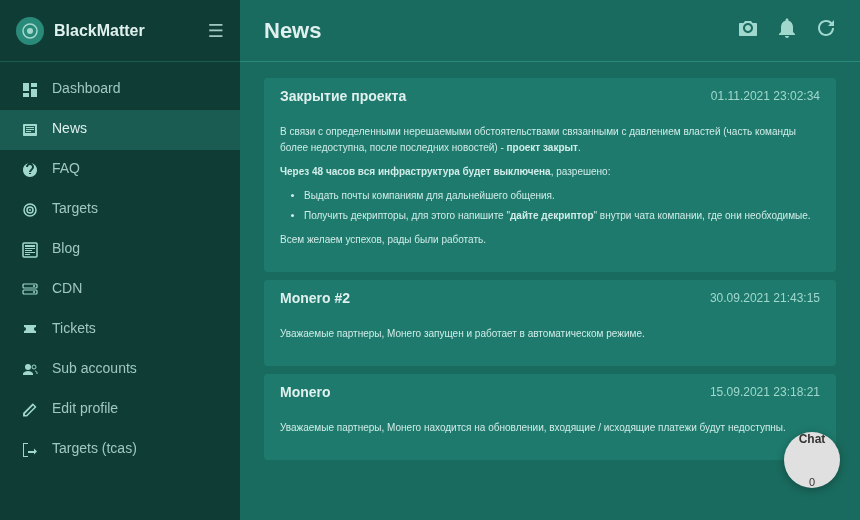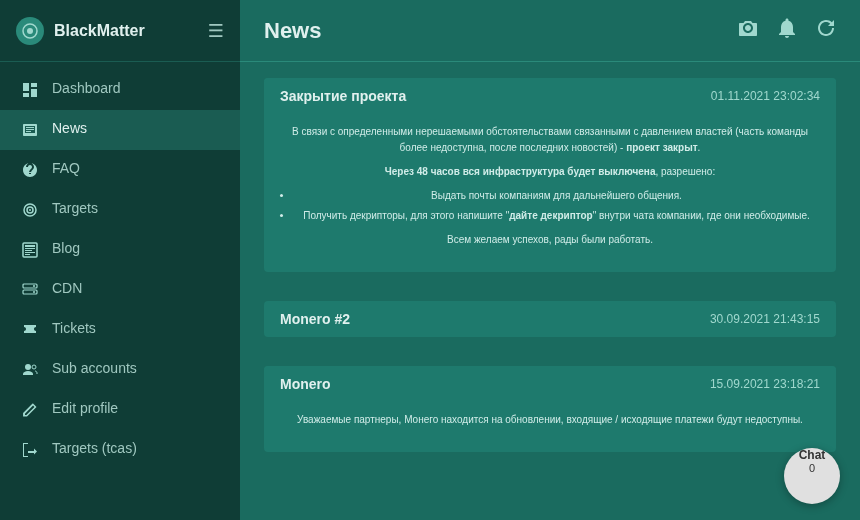--- a/index.html
+++ b/index.html
@@ -123,22 +123,21 @@
       cursor: pointer;
     }
 
     
     .news-content {
       flex: 1;
       overflow-y: auto;
       padding: 16px 24px;
       display: flex;
       flex-direction: column;
-      gap: 29px;
-      text-align: center;
+      gap: 8px;
     }
 
     .news-card {
       background: #1e7a6d;
       border-radius: 4px;
       overflow: hidden;
     }
 
     .news-card-header {
       display: flex;
@@ -164,41 +163,41 @@
       color: #d0ece8;
       font-size: 10px;
       line-height: 1.6;
     }
 
     .news-card-body p {
       margin-bottom: 8px;
     }
 
     .news-card-body ul {
-      margin-left: 13px;
+      margin-left: 24px;
       margin-bottom: 8px;
     }
 
     .news-card-body ul li {
       margin-bottom: 4px;
     }
 
     
     .chat-button {
       position: fixed;
-      bottom: 16px;
+      bottom: 32px;
       right: 20px;
       width: 56px;
       height: 56px;
       border-radius: 50%;
       background: #e0e0e0;
       display: flex;
       flex-direction: column;
       align-items: center;
-      justify-content: flex-start;
+      justify-content: space-between;
       cursor: pointer;
       box-shadow: 0 2px 8px rgba(0,0,0,0.3);
     }
 
     .chat-button-label {
       font-size: 12px;
       font-weight: bold;
       color: #333;
       line-height: 1.2;
     }
@@ -365,20 +364,23 @@
             <li>Получить декрипторы, для этого напишите "<strong>дайте декриптор</strong>" внутри чата компании, где они необходимые.</li>
           </ul>
           <p>Всем желаем успехов, рады были работать.</p>
         </div>
       </div>
       <div class="news-card">
         <div class="news-card-header">
           <span class="news-card-title">Monero #2</span>
           <span class="news-card-date">30.09.2021 21:43:15</span>
         </div>
+        <div class="news-card-body">
+          <p>Уважаемые партнеры, Монего запущен и работает в автоматическом режиме.</p>
+        </div>
       </div>
       <div class="news-card">
         <div class="news-card-header">
           <span class="news-card-title">Monero</span>
           <span class="news-card-date">15.09.2021 23:18:21</span>
         </div>
         <div class="news-card-body">
           <p>Уважаемые партнеры, Монего находится на обновлении, входящие / исходящие платежи будут недоступны.</p>
         </div>
       </div>

